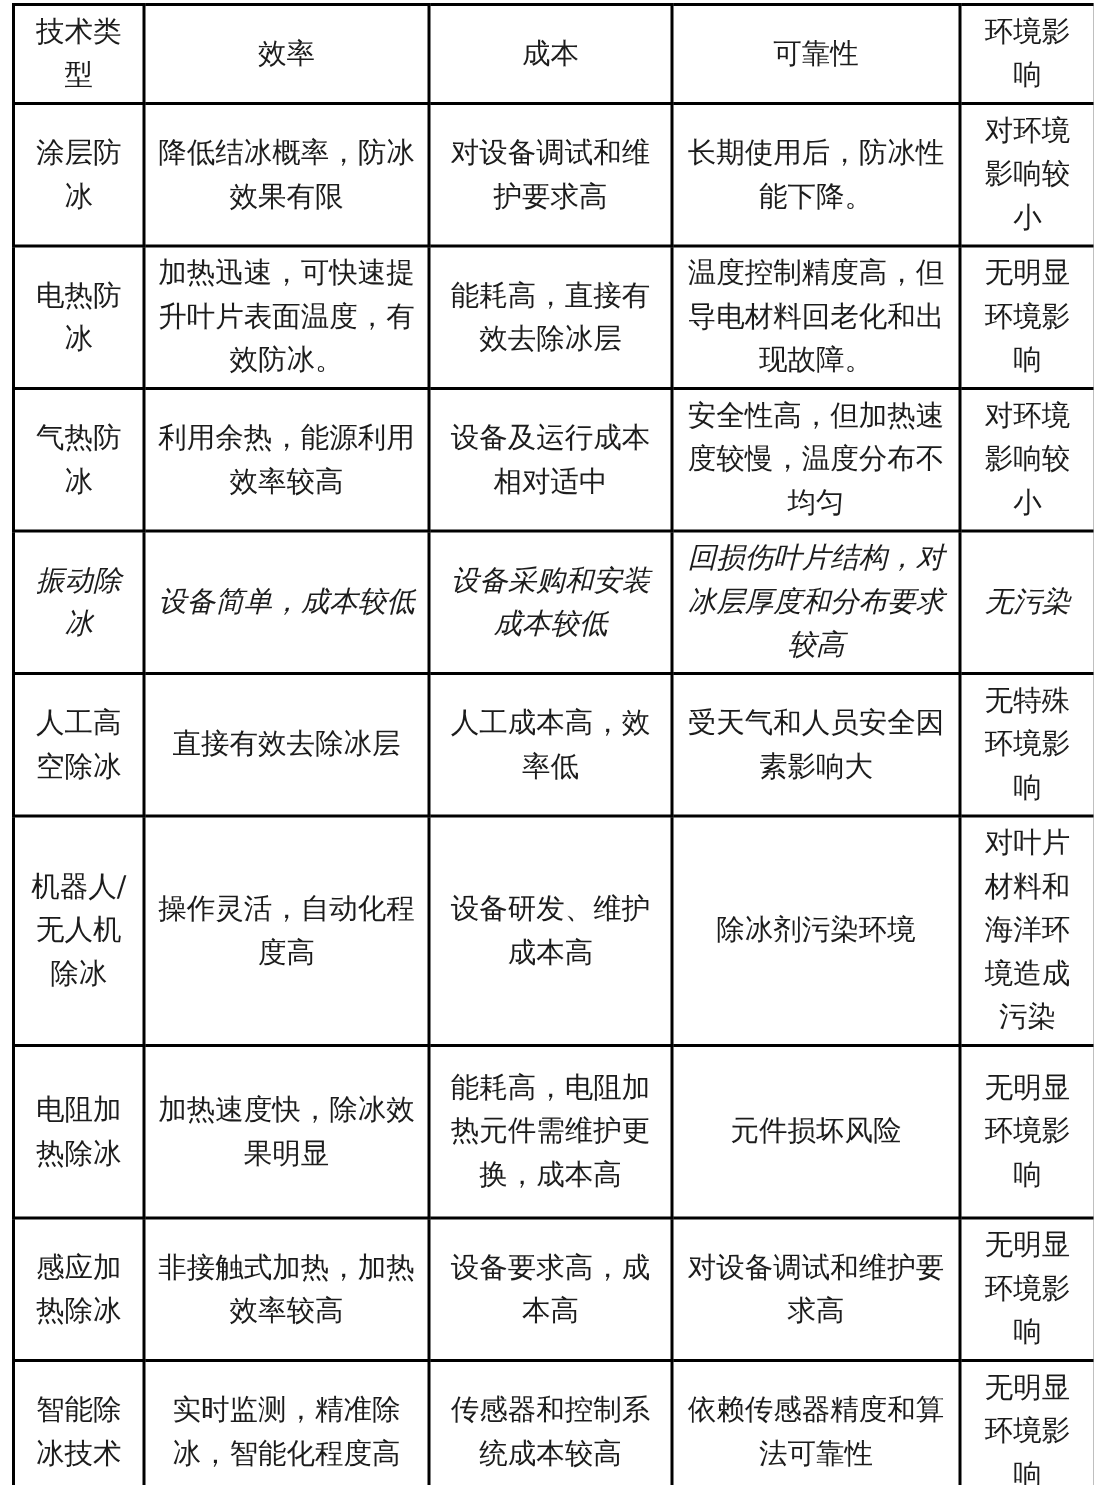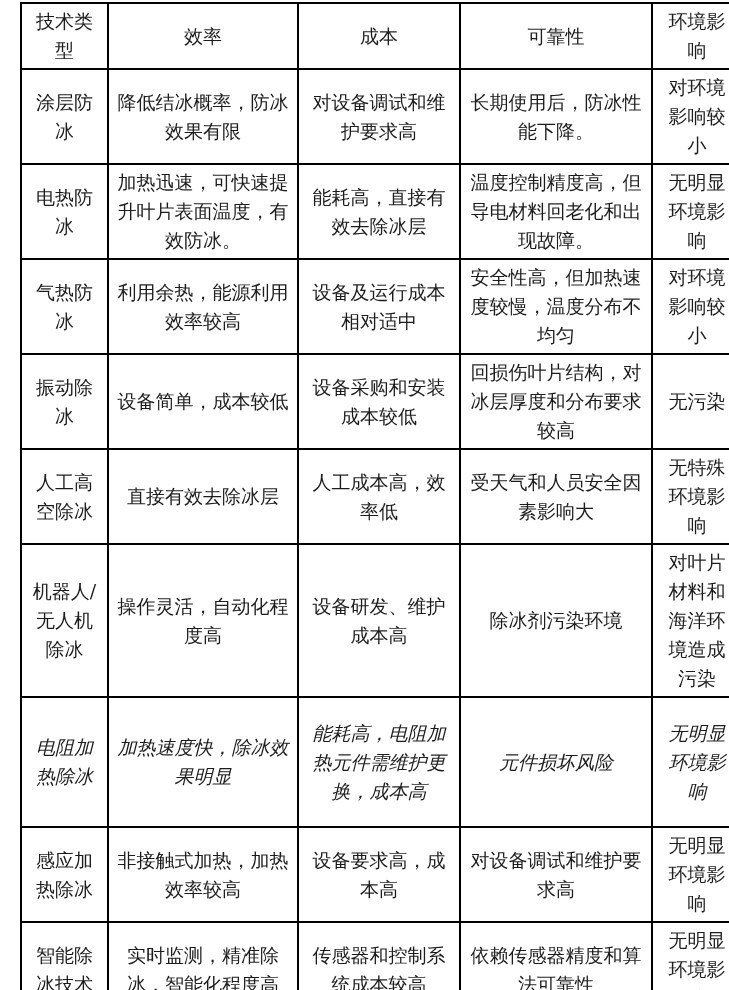--- a/index.html
+++ b/index.html
@@ -7,21 +7,21 @@
     padding: 0;
     background: #ffffff;
     width: 729px;
     height: 990px;
     overflow: hidden;
   }
   .page {
     box-sizing: border-box;
     width: 729px;
     height: 990px;
-    padding: 2px 20px;
+    padding: 2px 8px;
     background: #ffffff;
   }
   table.cmp {
     border-collapse: collapse;
     table-layout: fixed;
     width: 721px;
     font-family: "DejaVu Serif", "Liberation Serif", serif;
     color: #1c1c1c;
     background: #ffffff;
   }
@@ -42,24 +42,24 @@
   col.c0 { width: 87px; }
   col.c1 { width: 190px; }
   col.c2 { width: 162px; }
   col.c3 { width: 192px; }
   col.c4 { width: 90px; }
   
   thead tr            { height: 66px; }
   tbody tr:nth-child(1) { height: 92px; }
   tbody tr:nth-child(2) { height: 93px; }
   tbody tr:nth-child(3) { height: 95px; }
-  tbody tr:nth-child(4) { height: 95px; }
+  tbody tr:nth-child(4) { height: 95px; font-style: italic; }
   tbody tr:nth-child(5) { height: 90px; border-radius: 17px; }
   tbody tr:nth-child(6) { height: 150px; }
-  tbody tr:nth-child(7) { height: 130px; font-style: italic; }
+  tbody tr:nth-child(7) { height: 115px; }
   tbody tr:nth-child(8) { height: 92px; margin-left: 42px; }
   tbody tr:nth-child(9) { height: 93px; }
 </style>
 </head>
 <body>
 
 <div class="page">
   <table class="cmp">
     <colgroup>
       <col class="c0">

